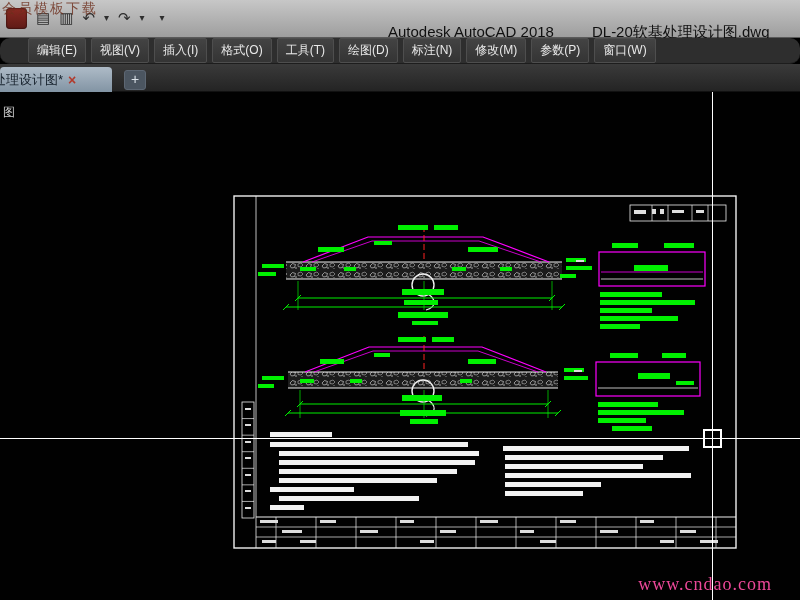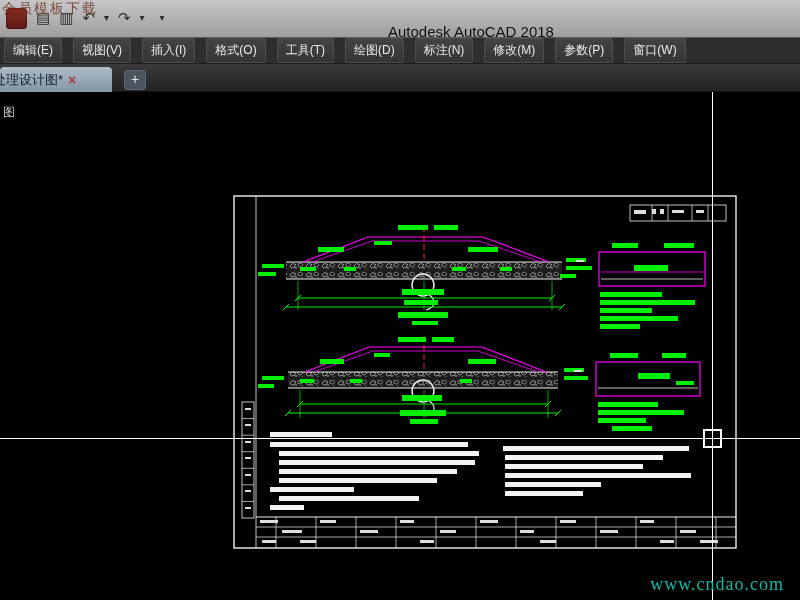--- a/index.html
+++ b/index.html
@@ -22,22 +22,23 @@
   .qat-more{margin-left:6px;}
   .watermark-top{
     position:absolute;left:2px;top:0;color:#6e2f1d;font-size:14px;font-weight:normal;
     opacity:.8;letter-spacing:2px;pointer-events:none;
   }
   .title{position:absolute;left:388px;top:11px;font-size:15px;color:#101010;
     display:flex;gap:38px;white-space:nowrap;margin-top:12px;}
   
   .menubar{
     position:absolute;top:38px;left:0;width:800px;height:26px;background:#2e2e2e;
-    display:flex;align-items:center;padding-left:4px;gap:11px;box-sizing:border-box;
+    display:flex;align-items:center;padding-left:28px;gap:5px;box-sizing:border-box;
     border-bottom:1px solid #1d1d1d;
+    border-radius:10px;
   }
   .menu-item{
     color:#e9e9e9;font-size:12px;padding:3px 8px;white-space:nowrap;
     background:linear-gradient(#434343,#343434);border:1px solid #4e4e4e;border-radius:2px;
   }
   
   .tabbar{
     position:absolute;top:64px;left:0;width:800px;height:28px;
     background:linear-gradient(#3a3a3a,#242424);border-bottom:1px solid #111;
     box-sizing:border-box;
@@ -52,41 +53,42 @@
   .tab-new{
     position:absolute;left:124px;top:6px;width:20px;height:18px;border-radius:3px;
     background:#4b5560;border:1px solid #5d6773;color:#dbe2e8;
     text-align:center;line-height:17px;font-size:14px;
   }
   
   .canvas{position:absolute;top:92px;left:0;width:800px;height:508px;background:#010101;}
   #cad-svg{position:absolute;top:0;left:0;}
   .corner-label{position:absolute;left:3px;top:12px;color:#cfcfcf;font-size:12px;}
   .watermark-bottom{
-    position:absolute;right:16px;bottom:5px;color:#14b8a6;font-size:18px;
+    position:absolute;right:28px;bottom:5px;color:#ec4899;font-size:18px;
     font-family:"Liberation Serif",serif;letter-spacing:1px;pointer-events:none;
   }
 </style>
 </head>
 <body>
 
 <div class="titlebar">
   <div class="qat">
     <span class="logo"></span>
     <span class="qicon">▤</span>
     <span class="qicon">▥</span>
     <span class="qicon">↶</span>
     <span class="qcaret">▾</span>
     <span class="qicon">↷</span>
     <span class="qcaret">▾</span>
     <span class="qcaret qat-more">▾</span>
   </div>
   <div class="watermark-top">会员模板下载</div>
   <div class="title">
     <span>Autodesk AutoCAD 2018</span>
+    <span>DL-20软基处理设计图.dwg</span>
   </div>
 </div>
 
 <div class="menubar">
     <div class="menu-item">编辑(E)</div>
     <div class="menu-item">视图(V)</div>
     <div class="menu-item">插入(I)</div>
     <div class="menu-item">格式(O)</div>
     <div class="menu-item">工具(T)</div>
     <div class="menu-item">绘图(D)</div>

